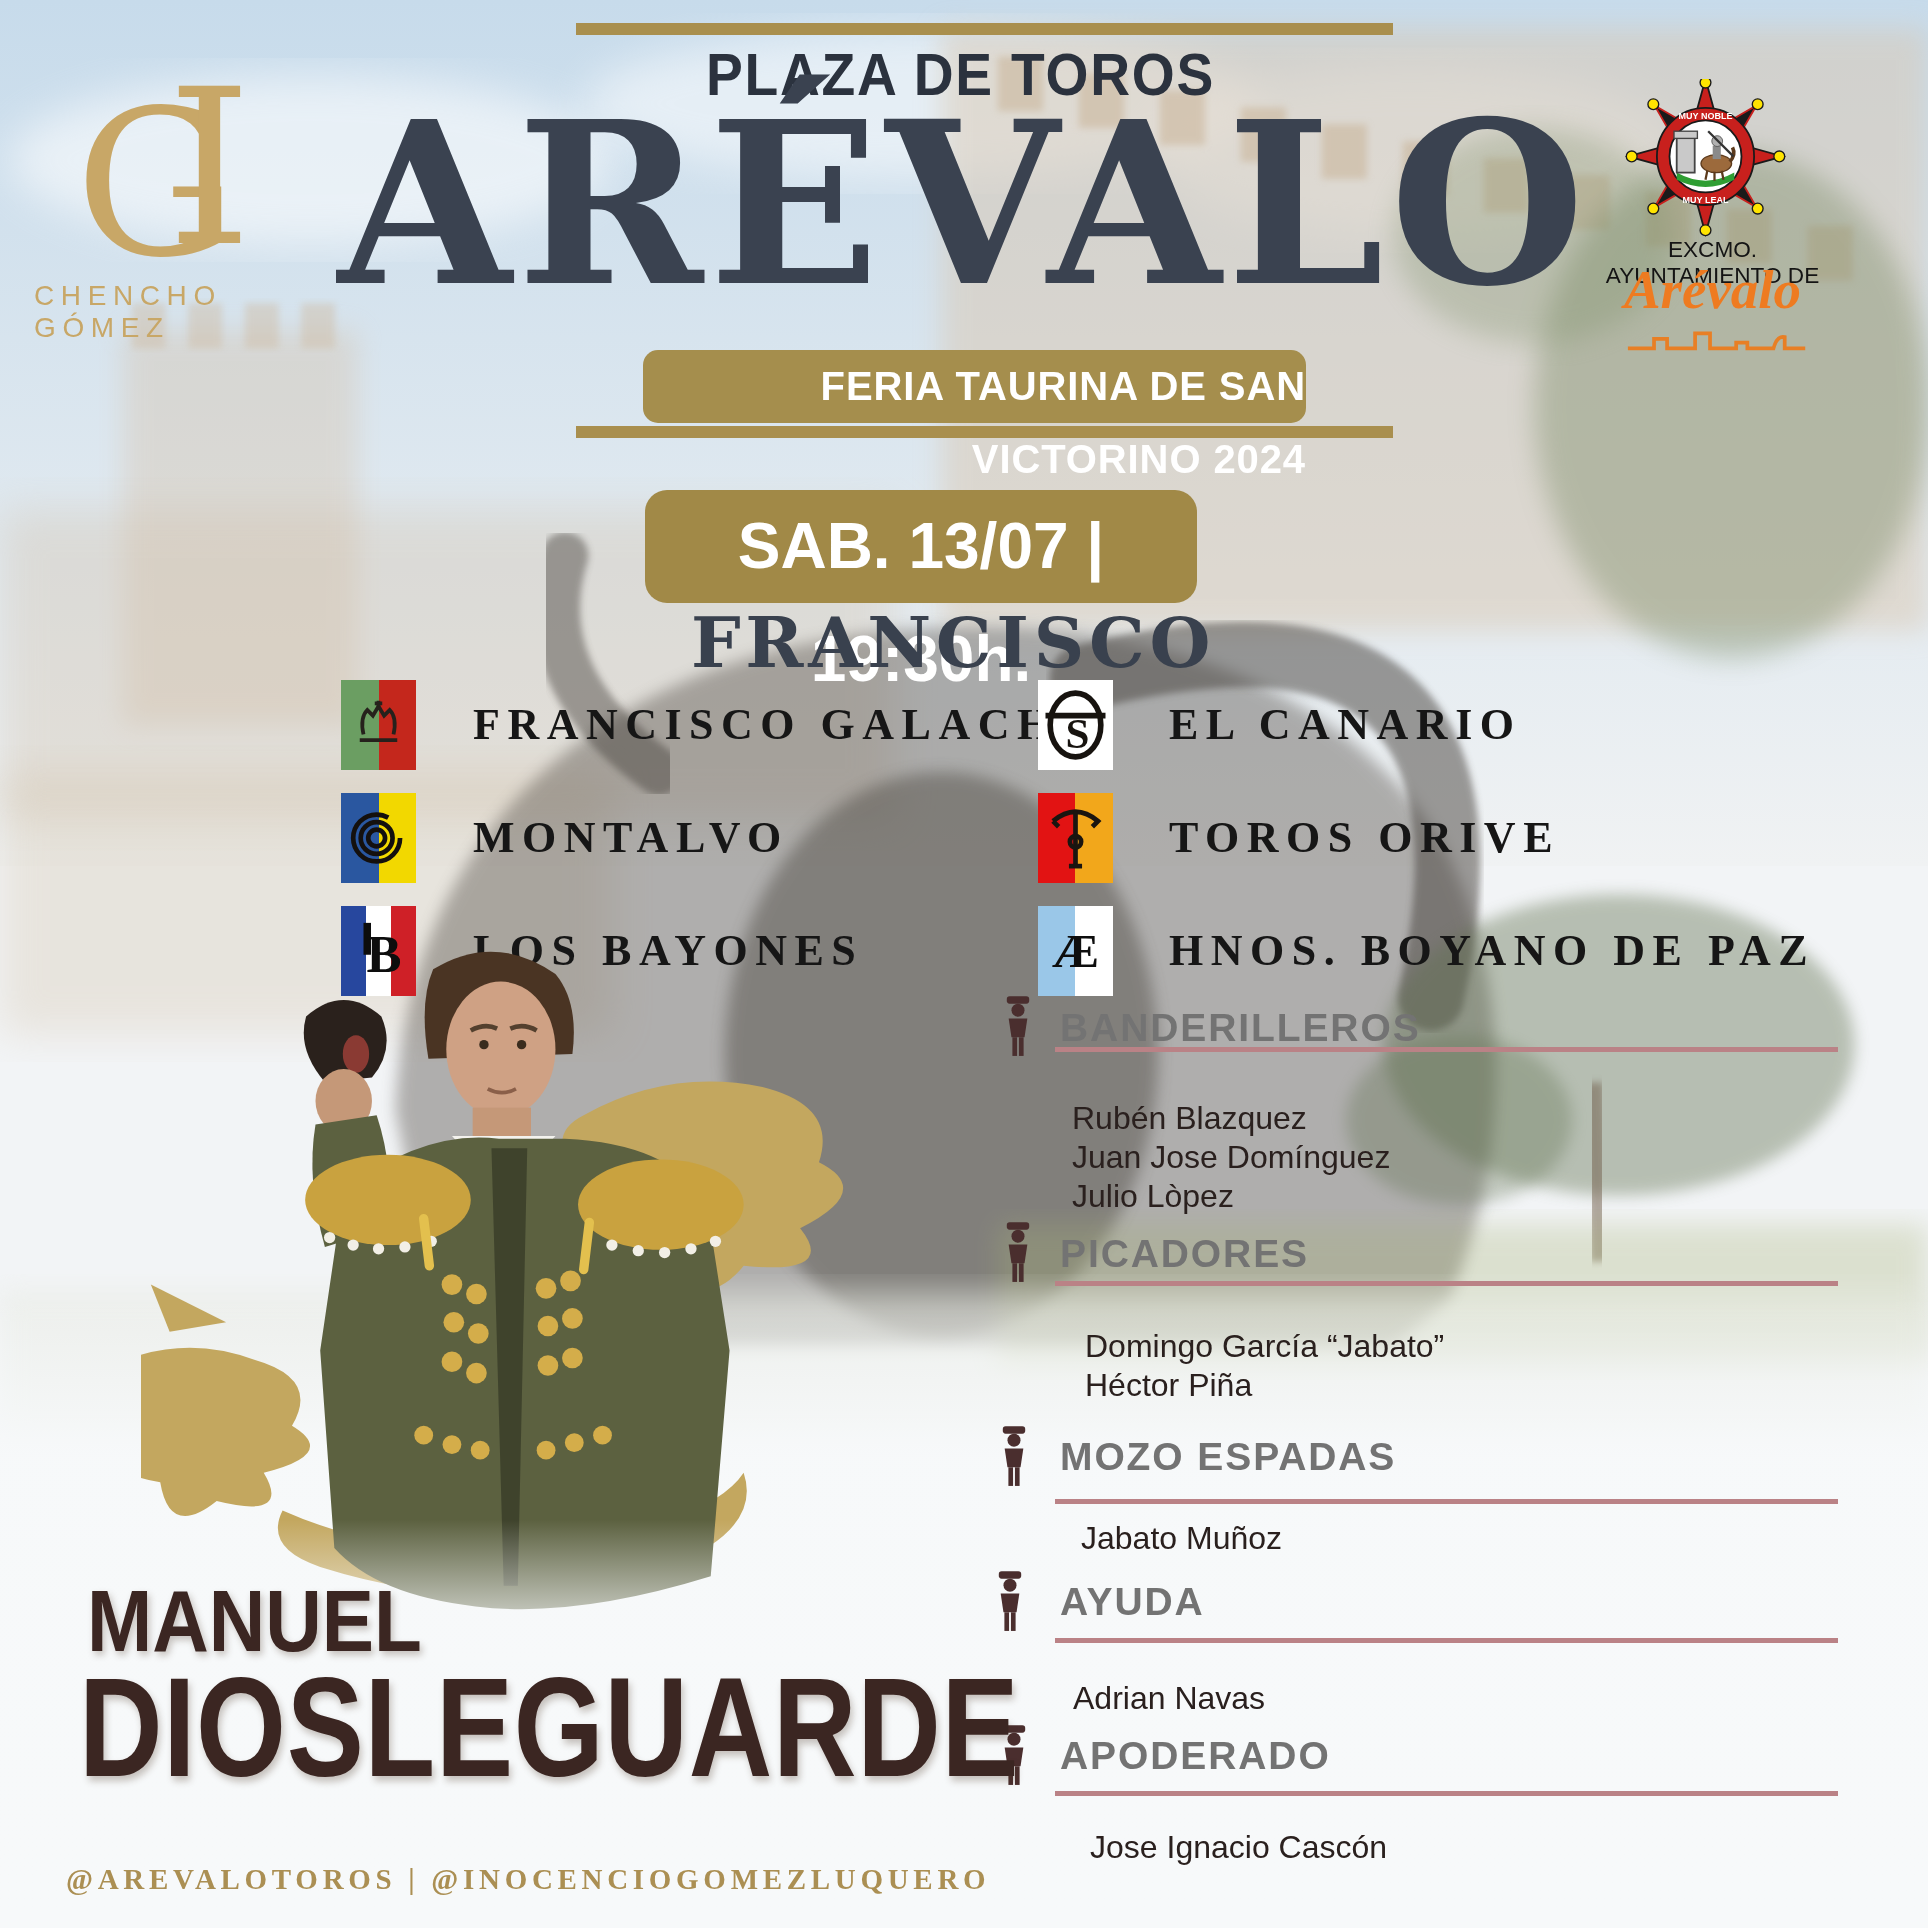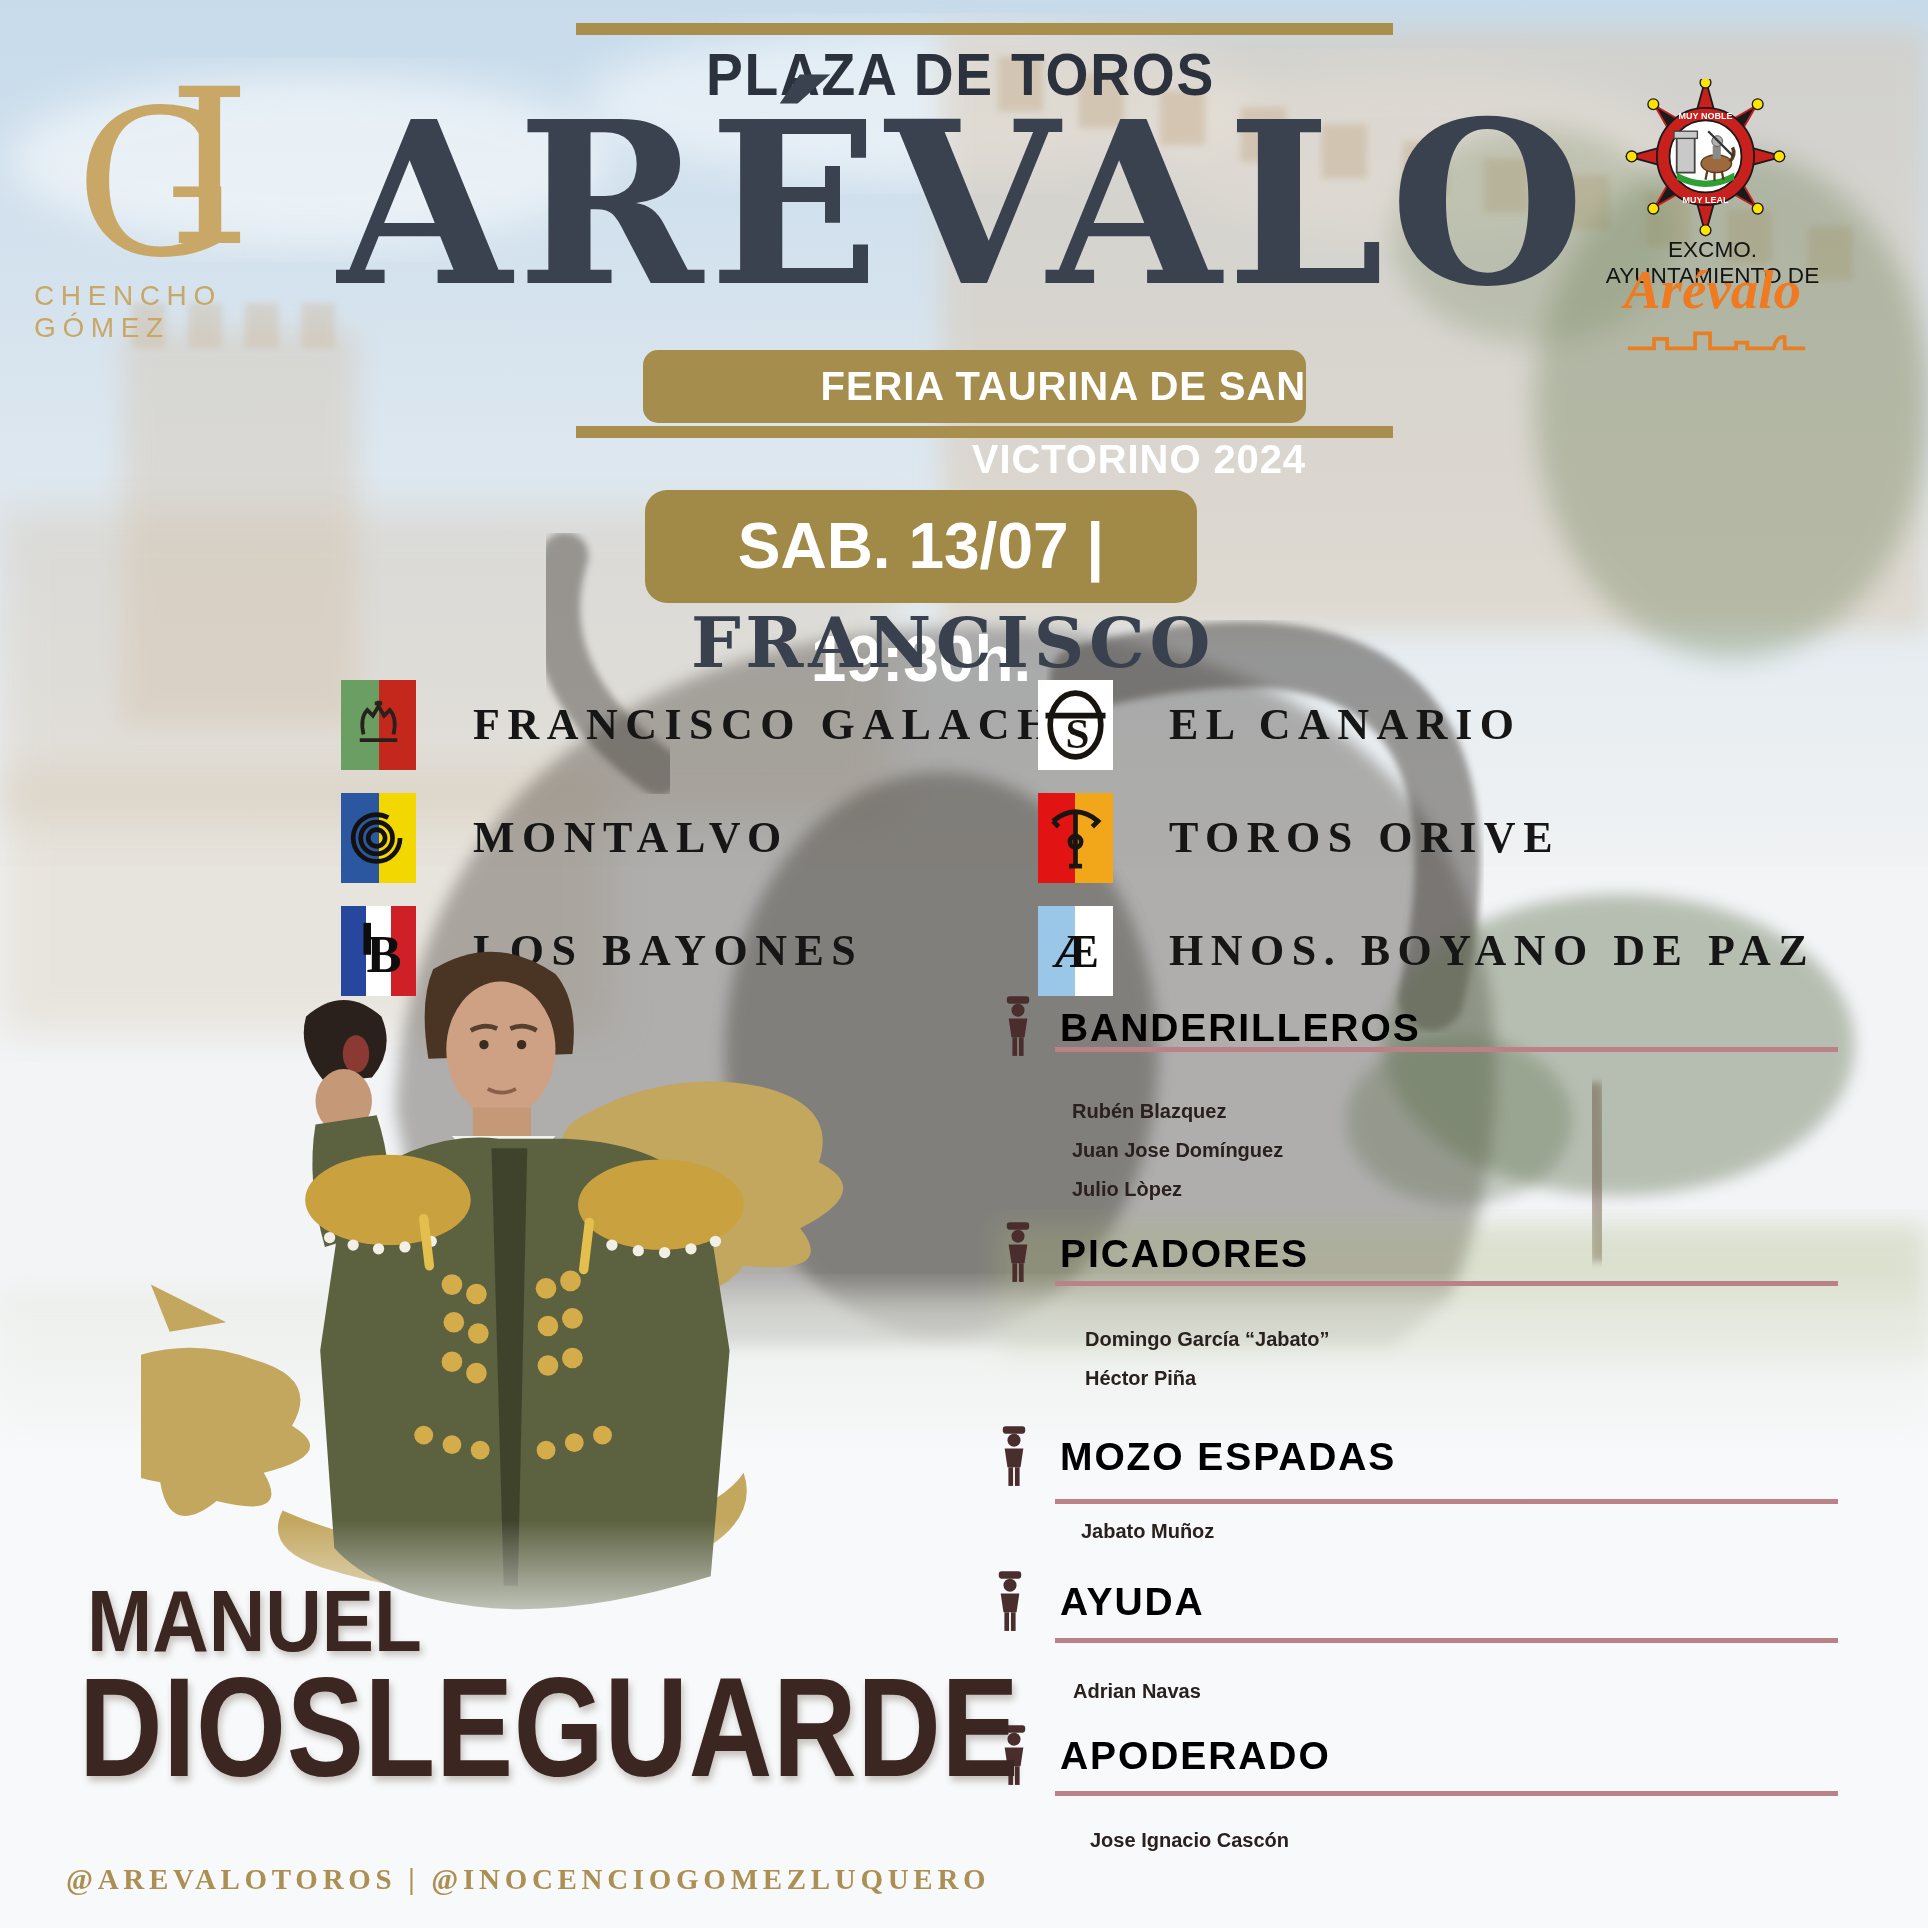--- a/index.html
+++ b/index.html
@@ -44,23 +44,23 @@
   .flag{position:absolute;width:75px;height:90px;}
   .flag svg,.flag .letter{position:absolute;left:0;top:0;width:100%;height:100%;}
   .flag .letter{display:flex;align-items:center;justify-content:center;
       font-family:"Liberation Serif",serif;font-weight:800;color:#0e0e0e;}
   .gan-name{position:absolute;height:90px;line-height:90px;white-space:nowrap;
       font-family:"Liberation Serif",serif;font-weight:600;font-size:44px;
       letter-spacing:7.5px;color:#161616;}
 
   
   .sec-head{position:absolute;white-space:nowrap;font-size:39px;font-weight:700;
-      letter-spacing:1.9px;color:#000000;}
+      letter-spacing:1.9px;color:#737373;}
   .sec-line{position:absolute;left:1055px;width:783px;height:4.7px;background:#ba8286;}
-  .crew-name{position:absolute;white-space:nowrap;font-size:20px;font-weight:700;color:#2a201e;}
+  .crew-name{position:absolute;white-space:nowrap;font-size:32px;font-weight:400;color:#2a201e;}
   .torero{position:absolute;width:28px;height:66px;}
 
   
   .matador-first{position:absolute;left:87px;top:1571px;font-size:87px;font-weight:800;
       color:#3b2622;transform:scaleX(.9);transform-origin:left;
       text-shadow:2.8px 3.8px 7.5px rgba(70,45,30,.28);}
   .matador-last{position:absolute;left:79px;top:1646px;font-size:141px;font-weight:800;
       color:#3b2622;transform:scaleX(.82);transform-origin:left;letter-spacing:0.9px;
       text-shadow:2.8px 4.7px 8.5px rgba(70,45,30,.28);}
 

